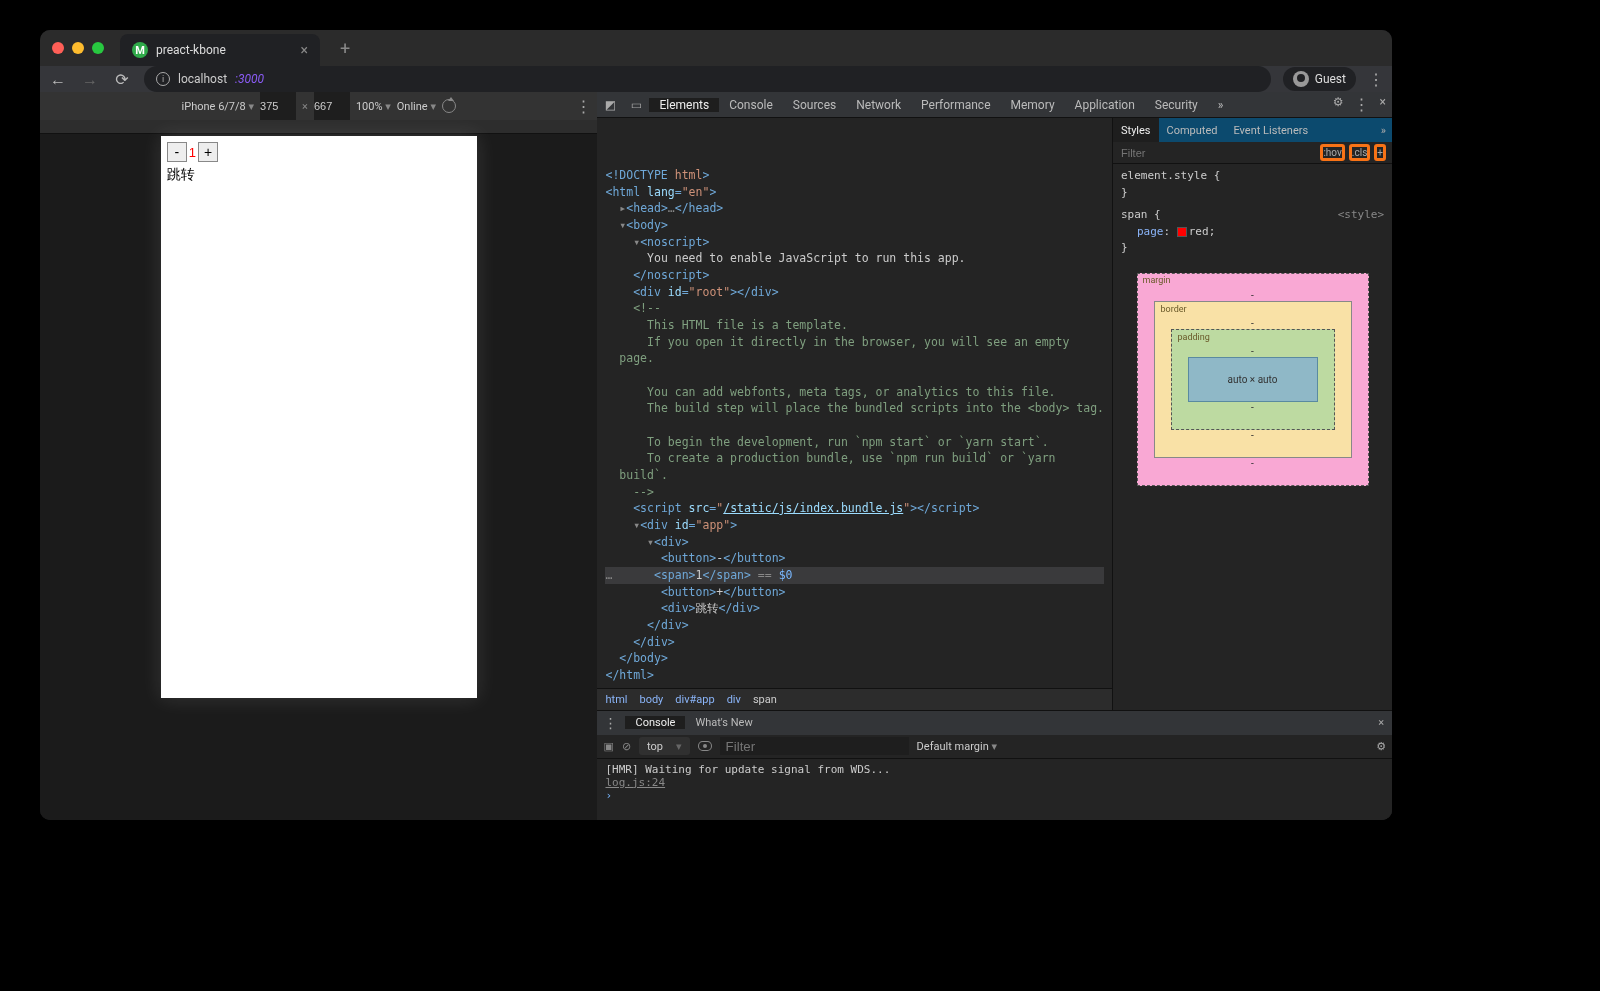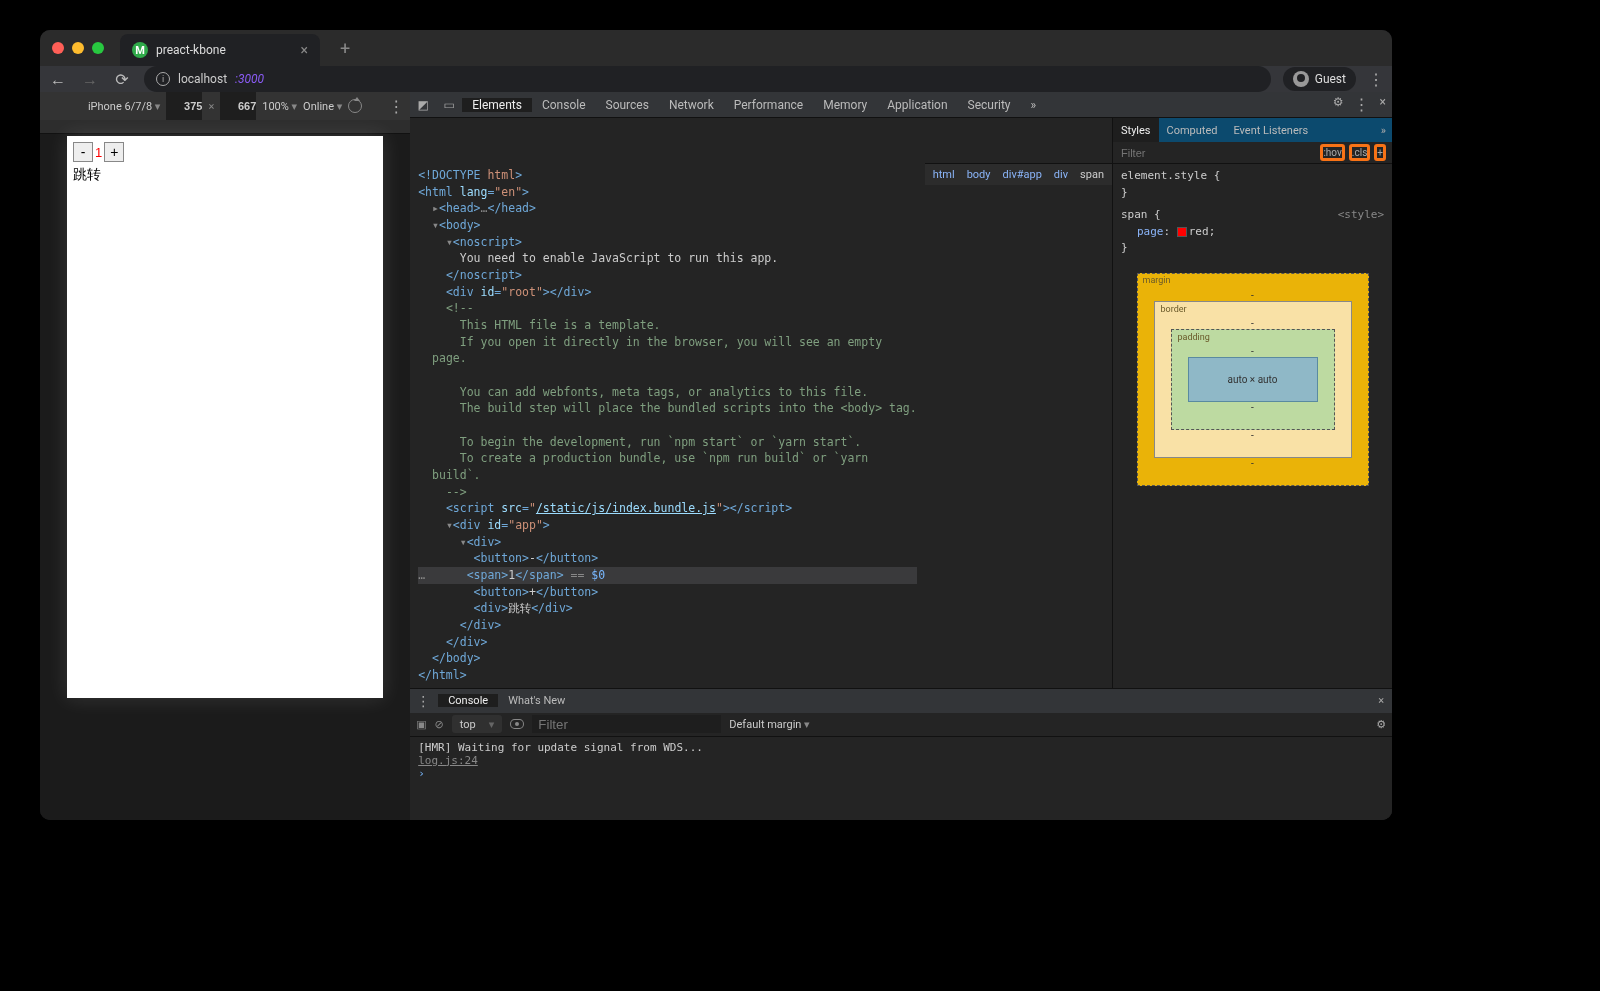--- a/index.html
+++ b/index.html
@@ -81,21 +81,21 @@
   .dev-side  { flex:1; background:#242424; display:flex; flex-direction:column; }
   
   .device-toolbar {
     height: 28px; display:flex; align-items:center; justify-content:center;
     gap: 6px; font-size: 11px; color:#ccc; background:#333; position:relative;
   }
   .device-toolbar .right { position:absolute; right:6px; display:flex; gap:10px; align-items:center;}
   .ddown { color:#ccc; }
   .ddown::after { content:" ▾"; color:#888; }
   .dim-input {
-    background:#1e1e1e; color:#ccc; width:36px; text-align:right; border:none; height:28px; font-size:11px;font-weight:bold;
+    background:#1e1e1e; color:#ccc; width:36px; text-align:left; border:none; height:28px; font-size:11px;
   }
   .times { color:#888; }
   .rotate-icon { width:14px; height:14px; border-radius:50%; border:1.5px solid #888; position:relative;}
   .rotate-icon::after { content:""; position:absolute; width:0;height:0; border-left:3px solid transparent; border-right:3px solid transparent; border-bottom:4px solid #888; top:-3px; left:5px;}
   
   .ruler { height: 14px; background:#2d2d2d; border-bottom:1px solid #111;}
   
   .viewport-wrap { flex:1; display:flex; justify-content:center; padding-top:2px;}
   .device-frame {
     width: 316px; height: 562px; background:#fff; color:#000;
@@ -112,21 +112,21 @@
   .dt-tabs {
     height: 26px; background:#333538; display:flex; align-items:center; font-size:12px;
     border-bottom:1px solid #111; position:relative;
   }
   .dt-icon { width:26px; text-align:center; color:#aaa; cursor:pointer;}
   .dt-tab { padding:0 10px; height:100%; display:flex; align-items:center; color:#bbb; cursor:pointer;text-align:center;}
   .dt-tab.active { background:#1e1e1e; color:#eee; }
   .dt-tabs .right { position:absolute; right:6px; display:flex; gap:10px; color:#aaa;}
   
   .elements { flex:1; display:flex; min-height:0;}
-  .dom-panel { flex:1; display:flex; min-width:0;margin-top:45px;}
+  .dom-panel { flex:1; display:flex; flex-direction:column; min-width:0;margin-top:45px;}
   .dom-tree {
     flex:1; overflow:auto; padding:4px 8px;
     font-family: Menlo, Consolas, monospace; font-size:11.5px; line-height:1.45;
     color:#ccc; white-space:pre;
   }
   .dom-tree .tag { color:#6fa8d8; }
   .dom-tree .attr-name { color:#9cdcfe; }
   .dom-tree .attr-val { color:#ce9178; }
   .dom-tree .comment { color:#7f9f7f; }
   .dom-tree .text { color:#ccc; }
@@ -150,21 +150,21 @@
   .sp-rules { padding:4px 8px; font-family:Menlo,Consolas,monospace; font-size:11px; line-height:1.5;}
   .rule-head { color:#ccc; }
   .rule-source { float:right; color:#888;}
   .prop-name { color:#8ab4f8;}
   .prop-val { color:#ccc; }
   .prop-val .swatch { display:inline-block; width:10px;height:10px; background:red; border:1px solid #555; vertical-align:middle; margin-right:2px;}
   
   .box-model { padding:12px 8px; }
   .bm-wrap { position:relative; font-size:10px; color:#333; width:232px; margin:0 auto;}
   .bm { border:1px dashed #555; padding:16px; text-align:center;}
-  .bm.margin { background:#eab308;}
+  .bm.margin { background:#f9a8d4;}
   .bm.border { background:#f9e1a6; border-style:solid; border-color:#888;}
   .bm.padding{ background:#bddaa1;}
   .bm.content{ background:#8fb8c7; border:1px solid #5a8aa0;}
   .bm-label { position:absolute; top:2px; left:6px; font-size:9px; color:#6a5a2a;}
   
   .drawer { height:150px; border-top:1px solid #111; display:flex; flex-direction:column; background:#242424;}
   .drawer-tabs { height:24px; background:#333538; display:flex; align-items:center; gap:8px; padding:0 6px; font-size:11px; position:relative;}
   .drawer-tabs .kebab { font-size:14px; }
   .dr-tab { padding:0 10px; height:100%; display:flex; align-items:center; cursor:pointer; color:#bbb;}
   .dr-tab.active { background:#1e1e1e; color:#eee;}

